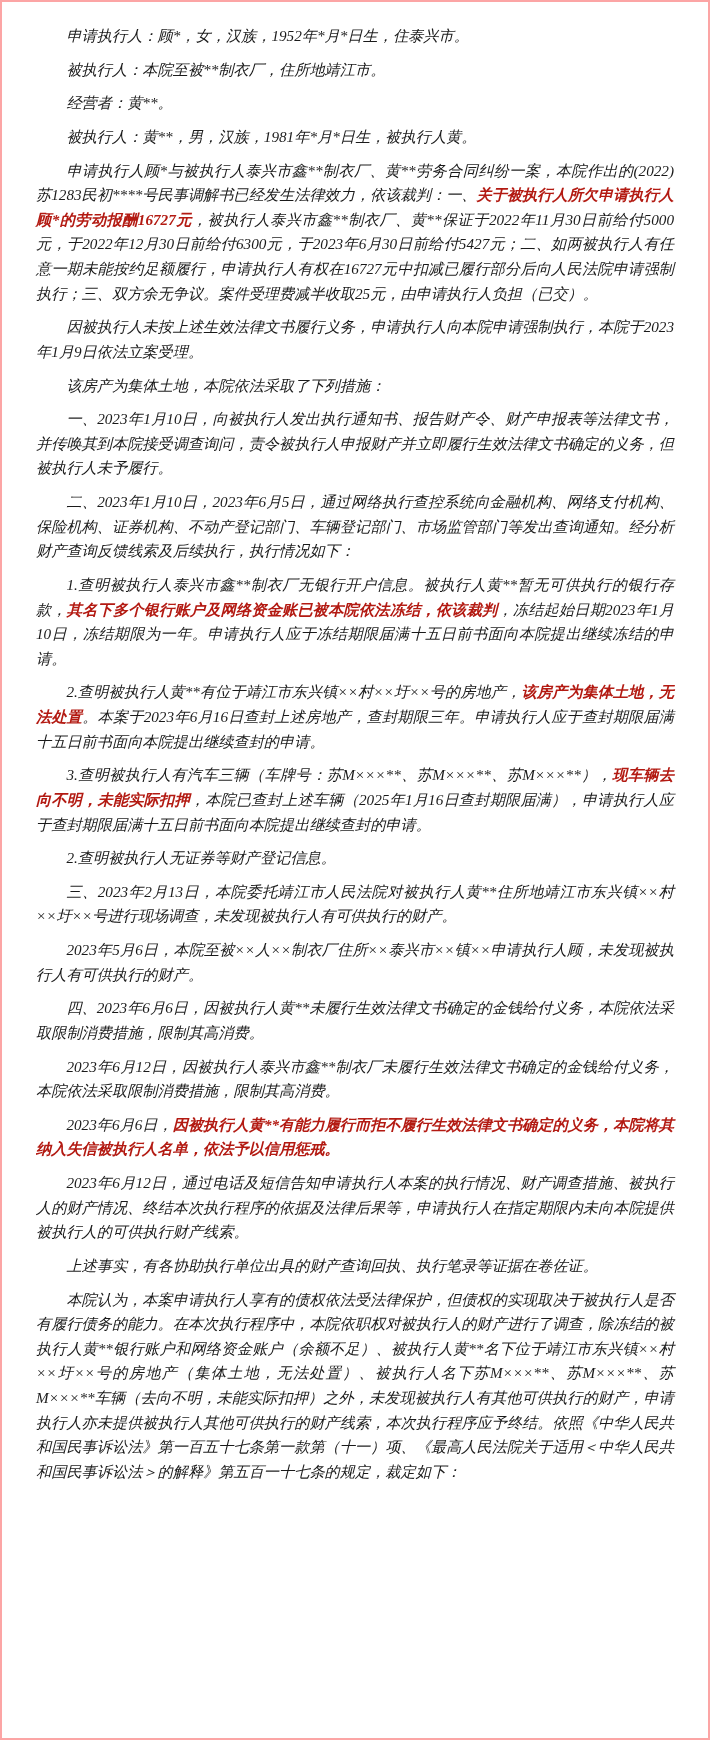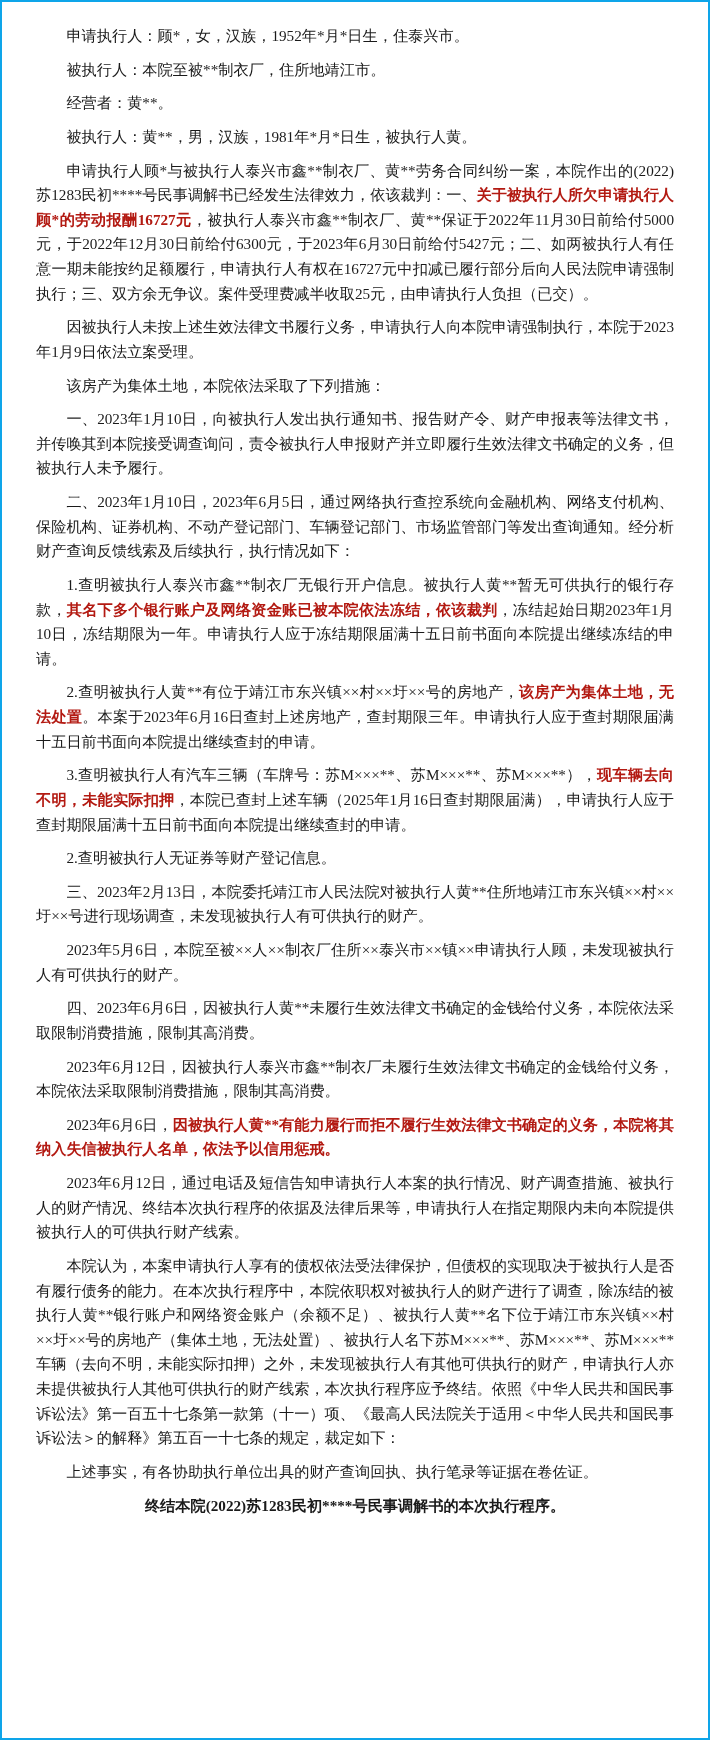--- a/index.html
+++ b/index.html
@@ -10,22 +10,23 @@
   body {
     width: 710px;
     font-family: "Liberation Serif", "DejaVu Serif", serif;
   }
   .page {
     position: relative;
     width: 710px;
     min-height: 1740px;
     box-sizing: border-box;
     background: #ffffff;
-    border: 2px solid #0ea5e9;
+    border: 2px solid #fca5a5;
     padding: 22px 34px 20px 34px;
+    font-style: italic;
   }
   .doc-body {
     font-size: 15.2px;
     line-height: 1.62;
     color: #1a1a1a;
     text-align: justify;
     text-justify: inter-ideograph;
   }
   p.para {
     margin: 0 0 9px 0;
@@ -60,18 +61,17 @@
       <p class="para"><span>1.查明被执行人泰兴市鑫**制衣厂无银行开户信息。被执行人黄**暂无可供执行的银行存款，</span><span class="em">其名下多个银行账户及网络资金账已被本院依法冻结，依该裁判</span><span>，冻结起始日期2023年1月10日，冻结期限为一年。申请执行人应于冻结期限届满十五日前书面向本院提出继续冻结的申请。</span></p>
       <p class="para"><span>2.查明被执行人黄**有位于靖江市东兴镇××村××圩××号的房地产，</span><span class="em">该房产为集体土地，无法处置</span><span>。本案于2023年6月16日查封上述房地产，查封期限三年。申请执行人应于查封期限届满十五日前书面向本院提出继续查封的申请。</span></p>
       <p class="para"><span>3.查明被执行人有汽车三辆（车牌号：苏М×××**、苏М×××**、苏М×××**），</span><span class="em">现车辆去向不明，未能实际扣押</span><span>，本院已查封上述车辆（2025年1月16日查封期限届满），申请执行人应于查封期限届满十五日前书面向本院提出继续查封的申请。</span></p>
       <p class="para"><span>2.查明被执行人无证券等财产登记信息。</span></p>
       <p class="para"><span>三、2023年2月13日，本院委托靖江市人民法院对被执行人黄**住所地靖江市东兴镇××村××圩××号进行现场调查，未发现被执行人有可供执行的财产。</span></p>
       <p class="para"><span>2023年5月6日，本院至被××人××制衣厂住所××泰兴市××镇××申请执行人顾，未发现被执行人有可供执行的财产。</span></p>
       <p class="para"><span>四、2023年6月6日，因被执行人黄**未履行生效法律文书确定的金钱给付义务，本院依法采取限制消费措施，限制其高消费。</span></p>
       <p class="para"><span>2023年6月12日，因被执行人泰兴市鑫**制衣厂未履行生效法律文书确定的金钱给付义务，本院依法采取限制消费措施，限制其高消费。</span></p>
       <p class="para"><span>2023年6月6日，</span><span class="em">因被执行人黄**有能力履行而拒不履行生效法律文书确定的义务，本院将其纳入失信被执行人名单，依法予以信用惩戒。</span></p>
       <p class="para"><span>2023年6月12日，通过电话及短信告知申请执行人本案的执行情况、财产调查措施、被执行人的财产情况、终结本次执行程序的依据及法律后果等，申请执行人在指定期限内未向本院提供被执行人的可供执行财产线索。</span></p>
+      <p class="para"><span>上述事实，有各协助执行单位出具的财产查询回执、执行笔录等证据在卷佐证。</span></p>
       <p class="para"><span>本院认为，本案申请执行人享有的债权依法受法律保护，但债权的实现取决于被执行人是否有履行债务的能力。在本次执行程序中，本院依职权对被执行人的财产进行了调查，除冻结的被执行人黄**银行账户和网络资金账户（余额不足）、被执行人黄**名下位于靖江市东兴镇××村××圩××号的房地产（集体土地，无法处置）、被执行人名下苏М×××**、苏М×××**、苏М×××**车辆（去向不明，未能实际扣押）之外，未发现被执行人有其他可供执行的财产，申请执行人亦未提供被执行人其他可供执行的财产线索，本次执行程序应予终结。依照《中华人民共和国民事诉讼法》第一百五十七条第一款第（十一）项、《最高人民法院关于适用＜中华人民共和国民事诉讼法＞的解释》第五百一十七条的规定，裁定如下：</span></p>
-      <p class="para"><span>上述事实，有各协助执行单位出具的财产查询回执、执行笔录等证据在卷佐证。</span></p>
-      <p class="para center"><span style="font-weight: bold;">终结本院(2022)苏1283民初****号民事调解书的本次执行程序。</span></p>
     </div>
   <div class="tail-space"></div>
 </div>
 
 </body></html>

